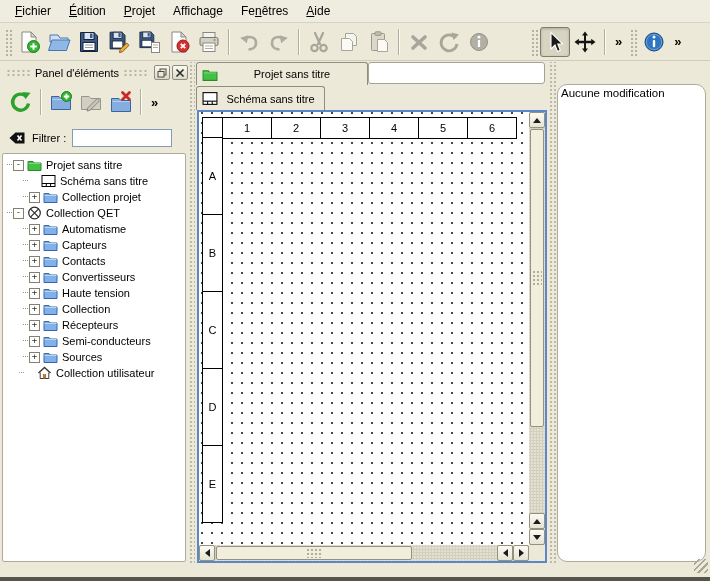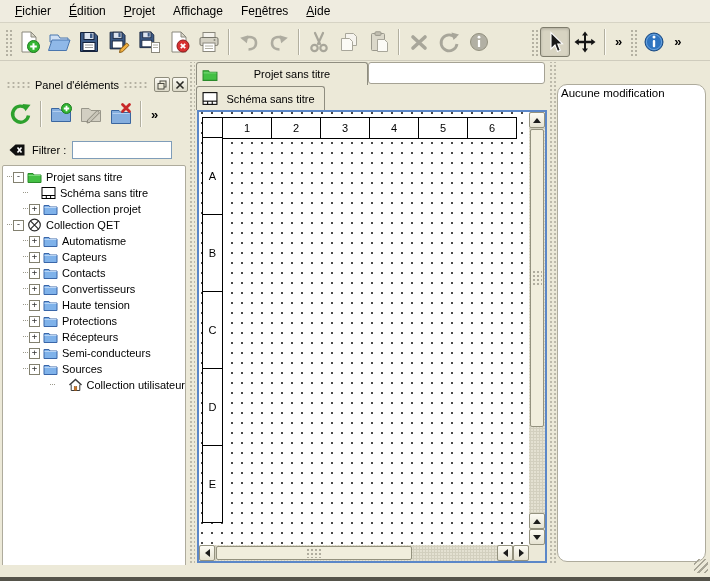--- a/index.html
+++ b/index.html
@@ -28,21 +28,21 @@
   
   .dock{position:absolute;}
   .dock-title{height:17px;display:flex;align-items:center;font-size:11px;}
   .dock-grip{flex:1;height:8px;margin:0 4px;
     background-image:radial-gradient(circle,#b4b1a2 1px,rgba(0,0,0,0) 1.2px);background-size:5px 4px;}
   .dock-title-text{white-space:nowrap;}
   .dock-btn{width:16px;height:15px;flex:none;margin-left:2px;border:1px solid #8e8c7c;border-radius:2px;
     background:linear-gradient(#fbfaf3,#dcd9c8);display:flex;align-items:center;justify-content:center;padding:0;}
   .dock-btn svg{width:10px;height:10px;display:block;}
 
-  #left-dock{left:2px;top:76px;width:186px;height:500px;}
+  #left-dock{left:2px;top:64px;width:186px;height:500px;}
   #panel-tools{position:absolute;left:0;top:20px;width:186px;height:36px;display:flex;align-items:center;padding-left:4px;box-sizing:border-box;}
   #filter-row{position:absolute;left:0;top:62px;width:186px;height:24px;display:flex;align-items:center;gap:6px;padding-left:6px;box-sizing:border-box;}
   #filter-clear{width:18px;height:18px;flex:none;}
   #filter-clear svg{width:18px;height:18px;display:block;}
   #filter-label{font-size:11px;white-space:nowrap;}
   #filter-input{width:100px;height:18px;border:1px solid #7f9db9;background:#fff;font-size:11px;padding:0 3px;box-sizing:border-box;}
 
   #element-tree{position:absolute;left:0;top:89px;width:184px;height:409px;background:#fff;
     border:1px solid #aeab9c;border-radius:2px;overflow:hidden;padding-top:3px;box-sizing:border-box;}
   .tree-row{height:16px;display:flex;align-items:center;font-size:11px;white-space:nowrap;}
@@ -490,21 +490,21 @@
       </div>
       <div class="tree-row" style="padding-left: 20px;">
         <span class="stub"></span>
         <span class="expander">+</span>
         <span class="tree-ico ico">
           <svg viewBox="0 0 15 14">
             <path d="M1 3.5h5l1 1.5h7v7.5H1z" fill="#7fb2ea" stroke="#3a66a8"></path>
             <path d="M1.5 5.5h12" stroke="#b8d4f4"></path>
           </svg>
         </span>
-        <span class="tree-label">Protections</span>
+        <span class="tree-label">Collection</span>
       </div>
       <div class="tree-row" style="padding-left: 20px;">
         <span class="stub"></span>
         <span class="expander">+</span>
         <span class="tree-ico ico">
           <svg viewBox="0 0 15 14">
             <path d="M1 3.5h5l1 1.5h7v7.5H1z" fill="#7fb2ea" stroke="#3a66a8"></path>
             <path d="M1.5 5.5h12" stroke="#b8d4f4"></path>
           </svg>
         </span>
@@ -525,21 +525,21 @@
         <span class="stub"></span>
         <span class="expander">+</span>
         <span class="tree-ico ico">
           <svg viewBox="0 0 15 14">
             <path d="M1 3.5h5l1 1.5h7v7.5H1z" fill="#7fb2ea" stroke="#3a66a8"></path>
             <path d="M1.5 5.5h12" stroke="#b8d4f4"></path>
           </svg>
         </span>
         <span class="tree-label">Sources</span>
       </div>
-      <div class="tree-row" style="padding-left: 2px; justify-content: flex-end;">
+      <div class="tree-row" style="padding-left: 16px;">
         <span class="stub"></span>
         <span class="exp-spacer"></span>
         <span class="tree-ico ico">
           <svg viewBox="0 0 15 14">
             <path d="M1.5 7L7.5 1.5 13.5 7" fill="none" stroke="#3a3a3a" stroke-width="1.5"></path>
             <path d="M3.2 6.5V12.5H11.8V6.5" fill="#fff" stroke="#3a3a3a"></path>
             <rect x="6.2" y="8.7" width="2.6" height="3.8" fill="#d07a28" stroke="#8a4a10" stroke-width="0.5"></rect>
           </svg>
         </span>
         <span class="tree-label">Collection utilisateur</span>

